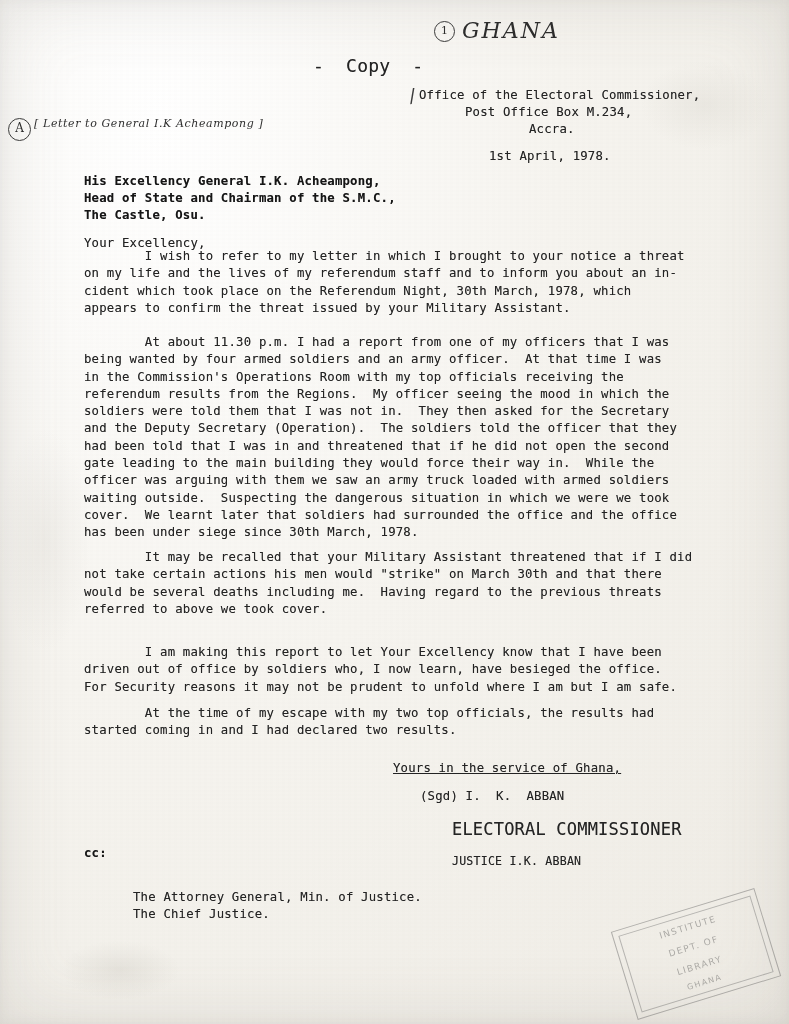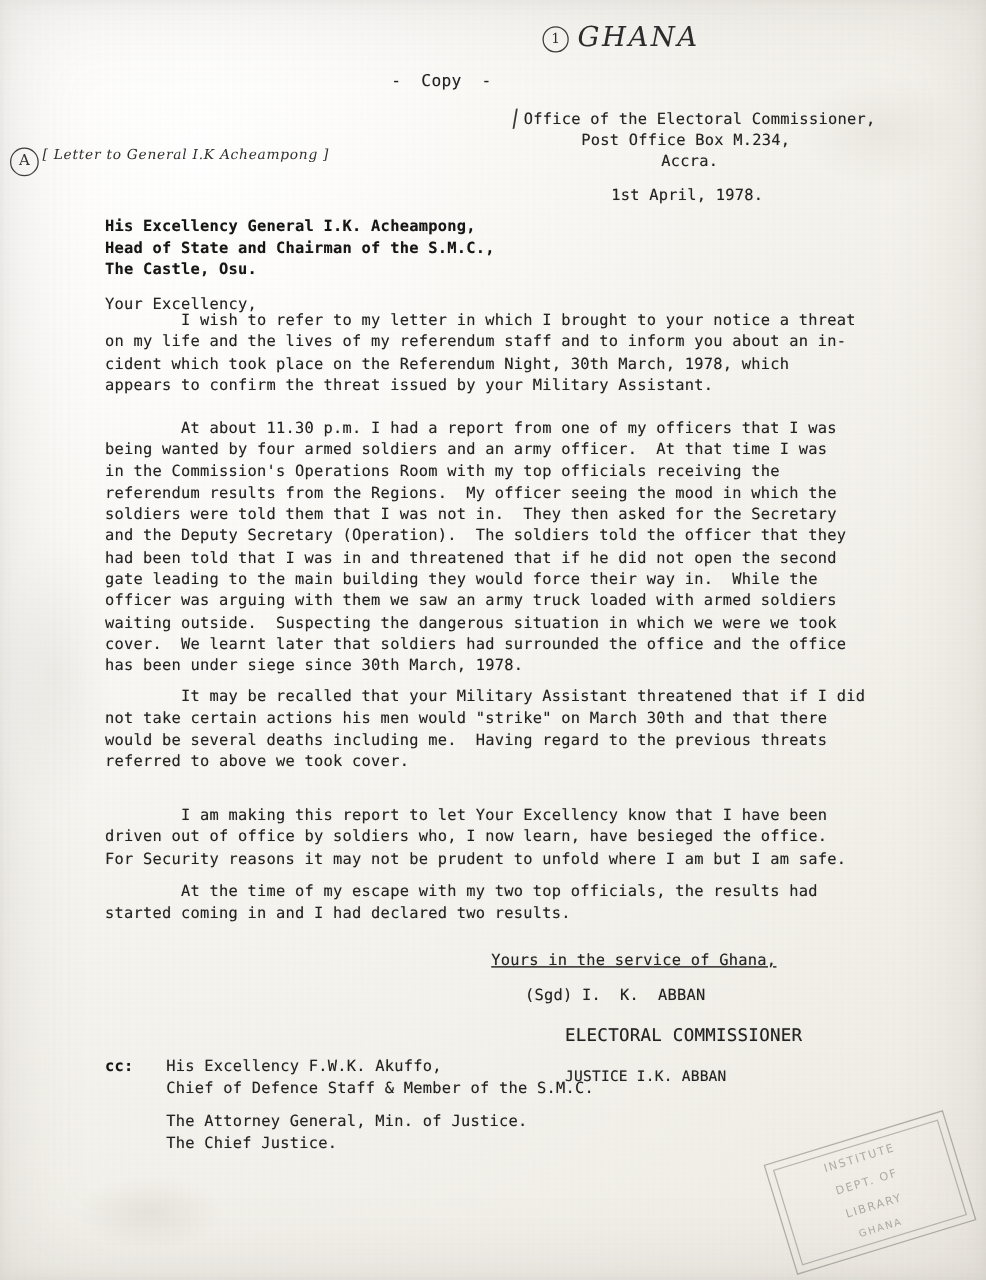--- a/index.html
+++ b/index.html
@@ -147,21 +147,21 @@
 
   <div class="grain"></div>
   <div class="smudge" style="left:60px; top:940px; width:120px; height:60px; background:radial-gradient(ellipse, rgba(170,165,155,0.18), rgba(255,255,255,0) 70%);"></div>
   <div class="smudge" style="left:640px; top:60px; width:130px; height:90px; background:radial-gradient(ellipse, rgba(175,170,160,0.14), rgba(255,255,255,0) 70%);"></div>
   <div class="smudge" style="left:0px; top:430px; width:90px; height:220px; background:radial-gradient(ellipse, rgba(175,170,160,0.13), rgba(255,255,255,0) 72%);"></div>
 
   <div class="circle-num" style="left:434px; top:21px;">1</div>
 
   <div class="hand hand-title" style="left:462px; top:18px;">GHANA</div>
 
-  <div class="typed" style="left:313px; top:57px; font-size:13px;">-  Copy  -</div>
+  <div class="typed" style="left:313px; top:57px; font-size:18px;">-  Copy  -</div>
 
   <div class="slash-mark" style="left:409px; top:84px;">/</div>
 
   <div class="typed" style="left:419px; top:87px;">Office of the Electoral Commissioner,</div>
   <div class="typed" style="left:465px; top:104px;">Post Office Box M.234,</div>
   <div class="typed" style="left:529px; top:121px;">Accra.</div>
   <div class="typed" style="left:489px; top:148px;">1st April, 1978.</div>
 
   <div class="circle-letter" style="left:8px; top:118px;">A</div>
   <div class="hand-bracket" style="left:34px; top:117px;">[ Letter to General I.K Acheampong ]</div>
@@ -194,25 +194,23 @@
 referred to above we took cover.</div>
   <div class="typed" style="left:84px; top:644px; width:690px;">        I am making this report to let Your Excellency know that I have been
 driven out of office by soldiers who, I now learn, have besieged the office.
 For Security reasons it may not be prudent to unfold where I am but I am safe.</div>
   <div class="typed" style="left:84px; top:705px; width:690px;">        At the time of my escape with my two top officials, the results had
 started coming in and I had declared two results.</div>
 
   <div class="typed" style="left:393px; top:760px;text-decoration:underline;">Yours in the service of Ghana,</div>
   <div class="typed" style="left:420px; top:788px;">(Sgd) I.  K.  ABBAN</div>
   <div class="typed" style="left:452px; top:805px; font-size:11.6px;margin-top:48px;">JUSTICE I.K. ABBAN</div>
-  <div class="typed" style="left:452px; top:821px; font-size:14px;">ELECTORAL COMMISSIONER</div>
+  <div class="typed" style="left:452px; top:821px; font-size:17px;">ELECTORAL COMMISSIONER</div>
 
   <div class="typed bold" style="left:84px; top:845px;">cc:</div>
-  <div class="typed" style="left:133px; top:845px; width:560px;">His Excellency F.W.K. Akuffo,
-Chief of Defence Staff &amp; Member of the S.M.C.</div>
   <div class="typed" style="left:133px; top:889px; width:560px;">The Attorney General, Min. of Justice.
 The Chief Justice.</div>
 
   <div class="stamp">
     <div class="frame"></div>
     <div class="frame inner"></div>
     <div class="txt t1">INSTITUTE</div>
     <div class="txt t2">DEPT. OF</div>
     <div class="txt t3">LIBRARY</div>
     <div class="txt t4">GHANA</div>

